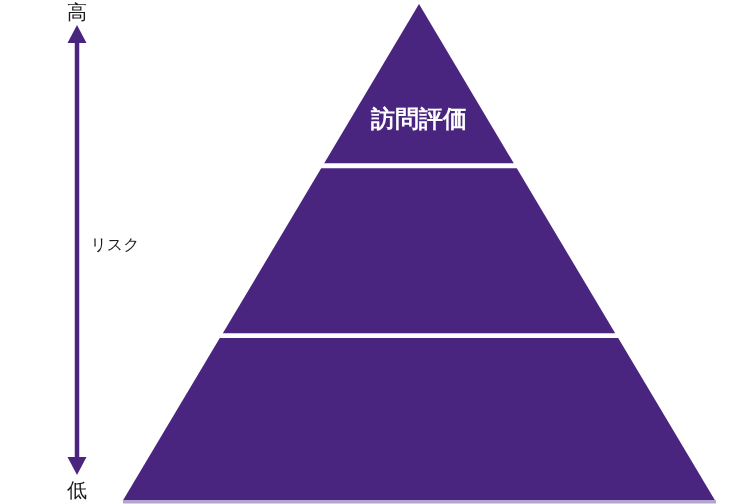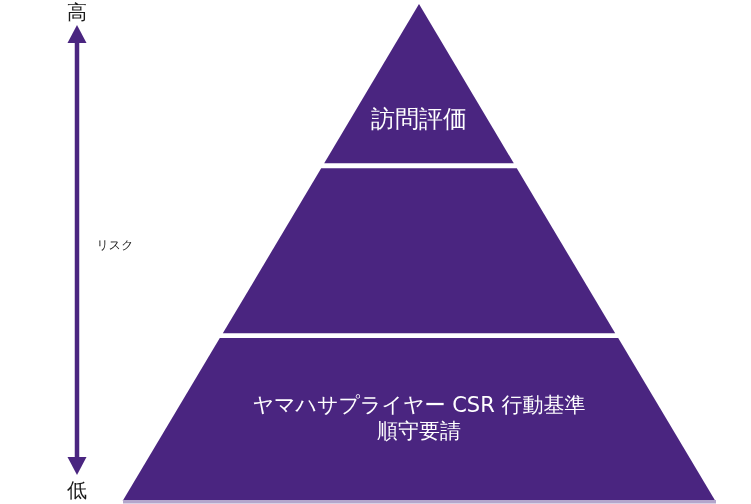--- a/index.html
+++ b/index.html
@@ -27,29 +27,29 @@
     line-height: 20px;
     white-space: nowrap;
     transform: translateX(-50%);
     text-align: center;
   }
   .axis-label.high { left: 77px; top: 2px; }
   .axis-label.low  { left: 77px; top: 480px; }
   .axis-label.risk {
     left: 115px;
     top: 237px;
-    font-size: 12px;
+    font-size: 16px;
     line-height: 16px;
   }
   .tier-label {
     position: absolute;
     left: 419px;
     transform: translateX(-50%);
     color: #ffffff;
-    font-weight: 400;
+    font-weight: 700;
     text-align: center;
     white-space: nowrap;
   }
   .tier-label.t1 {
     top: 104px;
     font-size: 24px;
     line-height: 30px;
   }
   .tier-label.t2 {
     top: 232px;
@@ -82,18 +82,14 @@
 
   <div class="axis-label high">高</div>
   <div class="axis-label low">低</div>
   <div class="axis-label risk">リスク</div>
 
   <div class="tier-label t1">
     <div>訪問評価</div>
   </div>
 
 
-  <div class="tier-label t3">
-    <div>ヤマハサプライヤー CSR 行動基準</div>
-    <div>順守要請</div>
-  </div>
 
 </div>
 
 </body></html>

